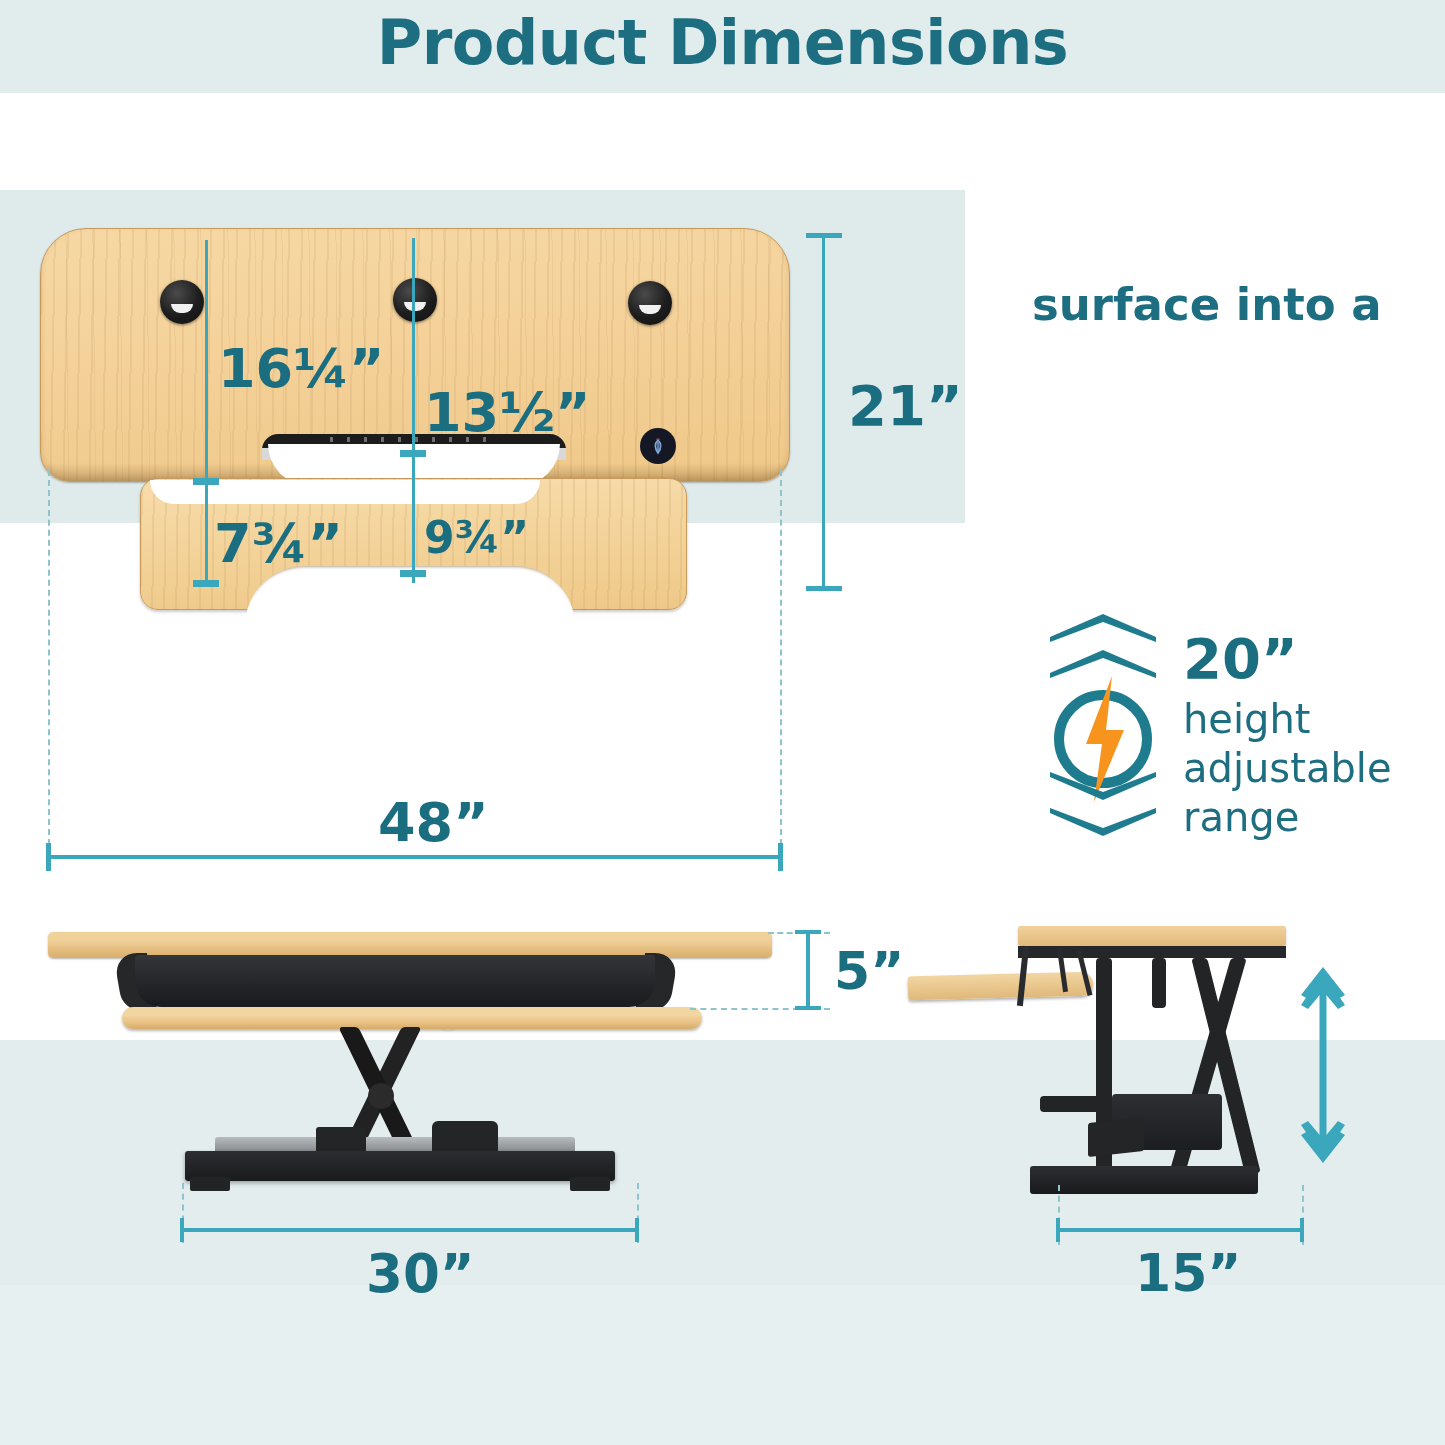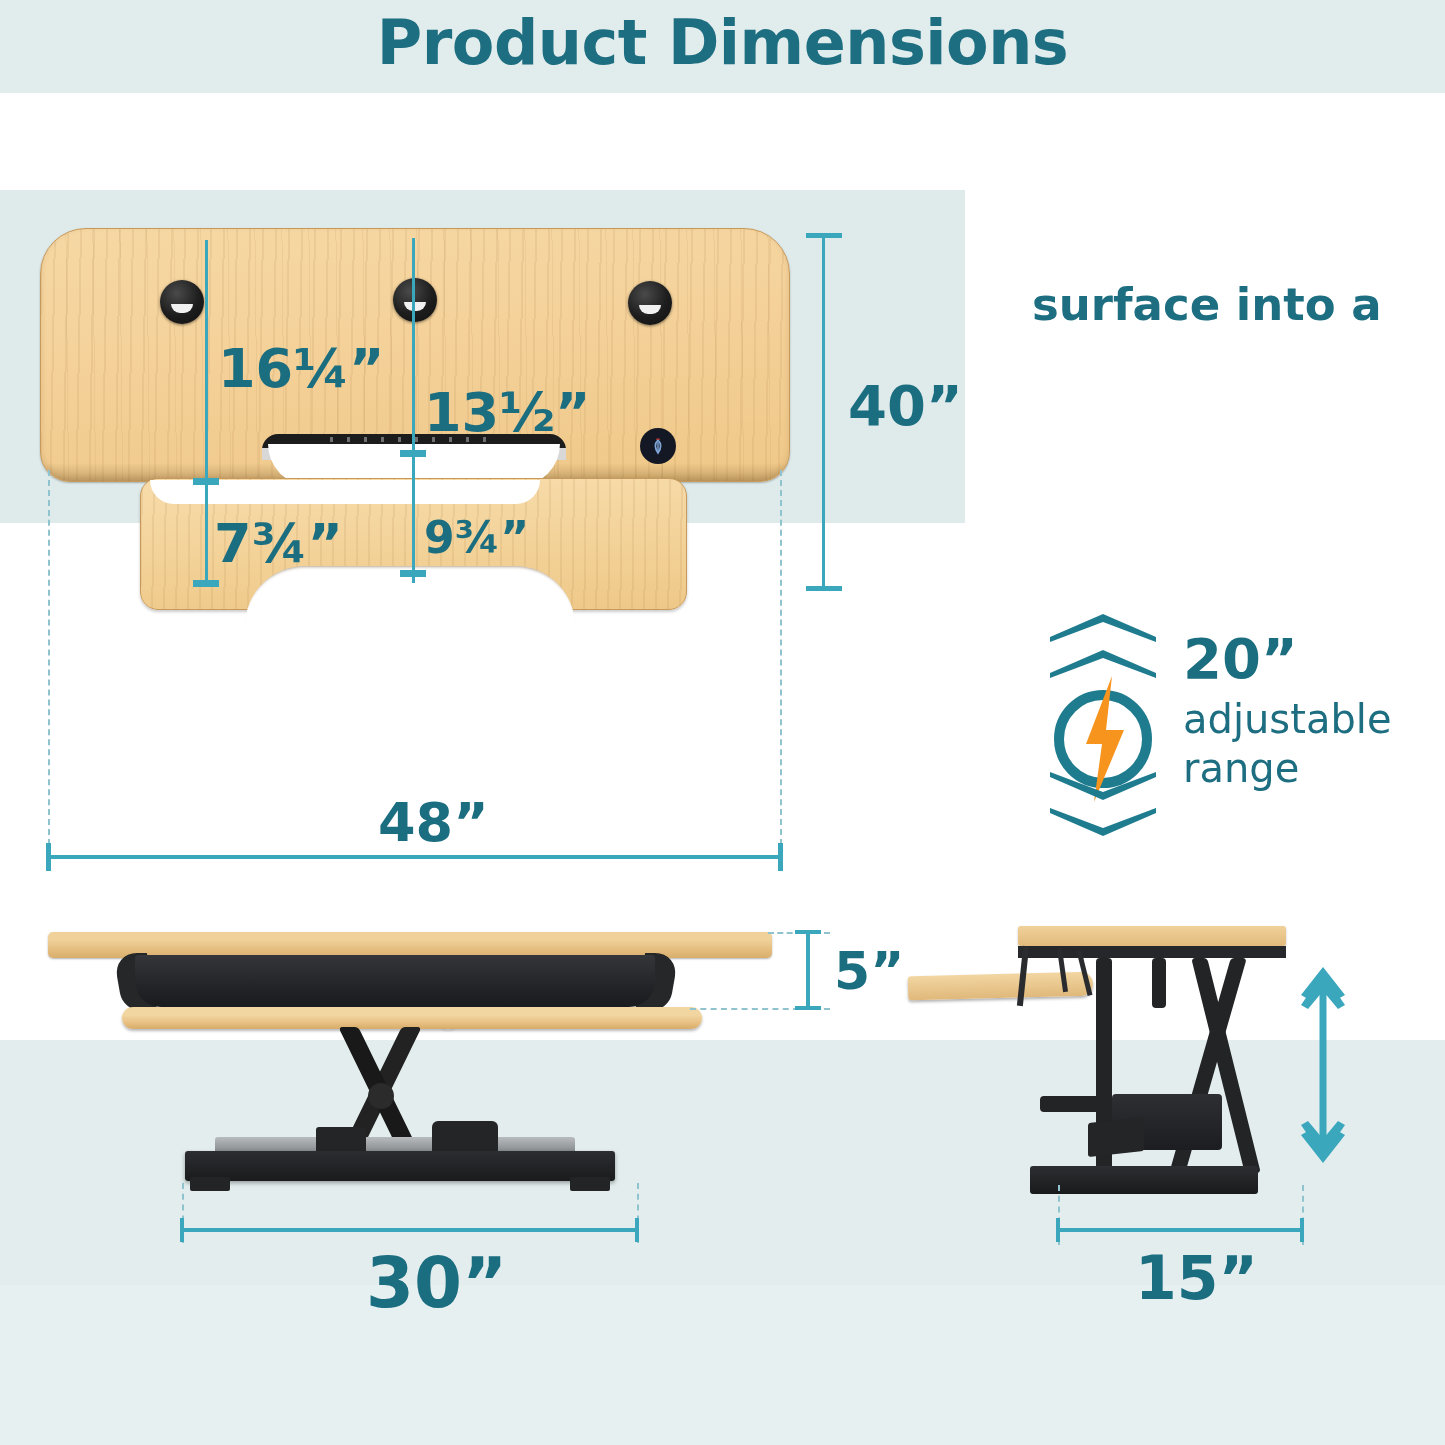--- a/index.html
+++ b/index.html
@@ -177,21 +177,21 @@
   <div class="tealline" style="left:400px;top:570px;width:26px;height:7px;"></div>
 
   <div class="dim-text" style="left:218px;top:337px;font-size:54px;">16¼”</div>
   <div class="dim-text" style="left:424px;top:337px;font-size:54px;margin-top:44px;">13½”</div>
   <div class="dim-text" style="left:214px;top:512px;font-size:54px;">7¾”</div>
   <div class="dim-text" style="left:424px;top:512px;font-size:44px;">9¾”</div>
 
   <div class="tealline" style="left:822px;top:235px;width:3px;height:355px;"></div>
   <div class="tealline" style="left:806px;top:233px;width:36px;height:5px;"></div>
   <div class="tealline" style="left:806px;top:586px;width:36px;height:5px;"></div>
-  <div class="dim-text" style="left:848px;top:373px;font-size:56px;">40”</div>
+  <div class="dim-text" style="left:848px;top:373px;font-size:56px;">21”</div>
 
   <div class="dashv" style="left:48px;top:470px;height:385px;"></div>
   <div class="dashv" style="left:780px;top:470px;height:385px;"></div>
   <div class="tealline" style="left:48px;top:855px;width:734px;height:4px;"></div>
   <div class="tealline" style="left:46px;top:843px;width:5px;height:28px;"></div>
   <div class="tealline" style="left:778px;top:843px;width:5px;height:28px;"></div>
   <div class="dim-text" style="left:378px;top:791px;font-size:54px;">48”</div>
 
   <div style="position:absolute;left:1032px;top:277px;width:400px;color:#1e6e81;
               font-size:45px;line-height:56px;font-weight:bold;font-family:'DejaVu Sans',sans-serif;">
@@ -212,20 +212,21 @@
     <svg class="chev" style="top:160px;" viewBox="0 0 110 30">
       <polygon points="55,28 108,5 108,0 55,20 2,0 2,5" fill="#1f7c8f"></polygon>
     </svg>
     <svg class="chev" style="top:196px;" viewBox="0 0 110 30">
       <polygon points="55,28 108,5 108,0 55,20 2,0 2,5" fill="#1f7c8f"></polygon>
     </svg>
   </div>
   <div style="position:absolute;left:1183px;top:626px;">
     <div style="font-size:56px;font-weight:bold;color:#1b6d80;font-family:'DejaVu Sans',sans-serif;">20”</div>
     <div style="font-size:40px;line-height:49px;color:#1e6e81;font-family:'DejaVu Sans',sans-serif;margin-top:4px;">
+      <div>height</div>
       <div>adjustable</div>
       <div>range</div>
     </div>
   </div>
 
   <div class="sv">
     <div class="sv-top"></div>
     <div class="sv-arm l"></div>
     <div class="sv-arm r"></div>
     <div class="sv-body">
@@ -254,21 +255,21 @@
   <div class="tealline" style="left:806px;top:932px;width:4px;height:78px;"></div>
   <div class="tealline" style="left:795px;top:930px;width:26px;height:4px;"></div>
   <div class="tealline" style="left:795px;top:1006px;width:26px;height:4px;"></div>
   <div class="dim-text" style="left:834px;top:941px;font-size:52px;">5”</div>
 
   <div class="dashv" style="left:182px;top:1183px;height:60px;"></div>
   <div class="dashv" style="left:637px;top:1183px;height:60px;"></div>
   <div class="tealline" style="left:182px;top:1228px;width:457px;height:4px;"></div>
   <div class="tealline" style="left:180px;top:1218px;width:4px;height:24px;"></div>
   <div class="tealline" style="left:635px;top:1218px;width:4px;height:24px;"></div>
-  <div class="dim-text" style="left:366px;top:1243px;font-size:69px;">30”</div>
+  <div class="dim-text" style="left:366px;top:1243px;font-size:53px;">30”</div>
 
   <div class="rv">
     <div class="rv-top"></div>
     <div class="rv-plate"></div>
     <div class="rv-tray"></div>
     <div class="rv-hang" style="left:120px;top:38px;width:6px;height:60px;transform:rotate(6deg);"></div>
     <div class="rv-hang" style="left:160px;top:40px;width:5px;height:44px;transform:rotate(-8deg);"></div>
     <div class="rv-hang" style="left:182px;top:42px;width:5px;height:46px;transform:rotate(-14deg);"></div>
     <div class="rv-leg" style="left:196px;top:50px;width:16px;height:215px;"></div>
     <div class="rv-leg" style="left:252px;top:50px;width:14px;height:50px;"></div>
@@ -286,15 +287,15 @@
     <polygon points="23,8 45,40 38,44 23,26 8,44 1,40" fill="#3ba7bd"></polygon>
     <polygon points="23,198 45,170 38,166 23,184 8,166 1,170" fill="#3ba7bd"></polygon>
     <polygon points="23,192 45,160 38,156 23,174 8,156 1,160" fill="#3ba7bd"></polygon>
   </svg>
 
   <div class="dashv" style="left:1058px;top:1185px;height:60px;"></div>
   <div class="dashv" style="left:1302px;top:1185px;height:60px;"></div>
   <div class="tealline" style="left:1058px;top:1228px;width:246px;height:4px;"></div>
   <div class="tealline" style="left:1056px;top:1218px;width:4px;height:24px;"></div>
   <div class="tealline" style="left:1300px;top:1218px;width:4px;height:24px;"></div>
-  <div class="dim-text" style="left:1135px;top:1243px;font-size:60px;">15”</div>
+  <div class="dim-text" style="left:1135px;top:1243px;font-size:52px;">15”</div>
 
 </div>
 
 </body></html>

